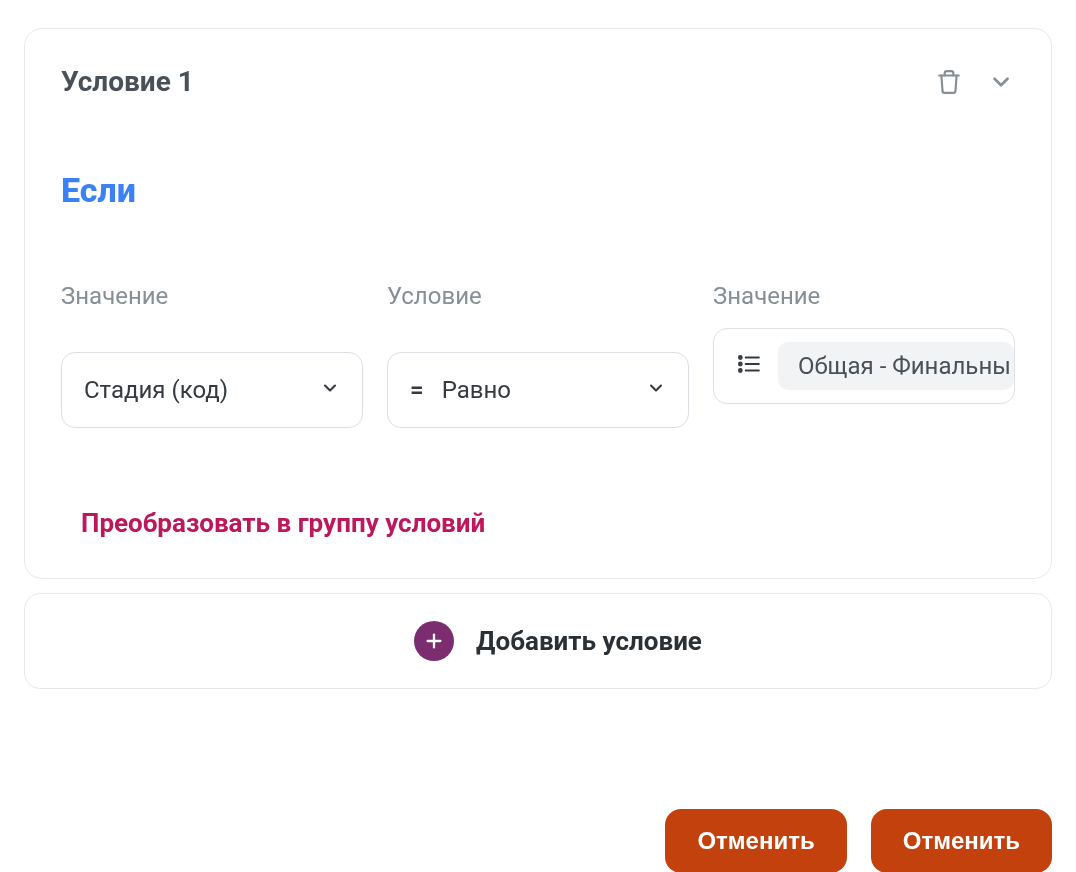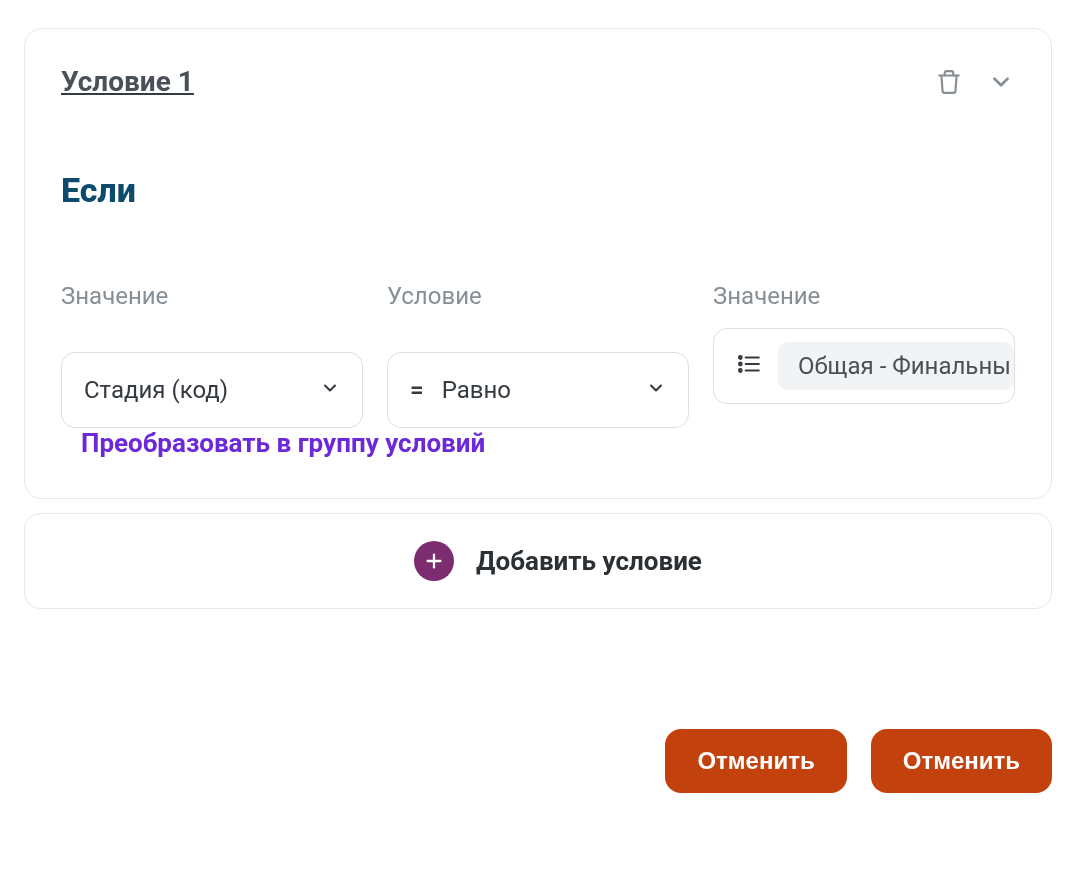--- a/index.html
+++ b/index.html
@@ -14,42 +14,41 @@
   .card {
     border: 1px solid #e6e8eb;
     border-radius: 18px;
     padding: 36px 36px 40px 36px;
     position: relative;
   }
   .card-head {
     display: flex;
     align-items: center;
     justify-content: space-between;
-    text-decoration: underline;
   }
   .card-title {
     font-size: 28px;
     font-weight: 700;
     color: #495057;
   }
   .card-actions {
     display: flex;
     gap: 24px;
     align-items: center;
   }
   .icon-btn {
     width: 28px; height: 28px;
     display: inline-flex; align-items: center; justify-content: center;
     color: #868e96;
     cursor: pointer;
   }
   .section-title {
     font-size: 34px;
     font-weight: 800;
-    color: #0c4a6e;
+    color: #3b82f6;
     margin-top: 72px;
   }
   .fields {
     display: flex;
     gap: 24px;
     margin-top: 72px;
     align-items: flex-start;
   }
   .field {
     flex: 1 1 0;
@@ -98,23 +97,24 @@
     align-items: center;
     padding: 0 20px;
     font-size: 24px;
     color: #495057;
     white-space: nowrap;
     flex: 1 1 auto;
     min-width: 0;
     overflow: hidden;
   }
   .convert {
+    margin-top: 80px;
     font-size: 26px;
     font-weight: 700;
-    color: #6d28d9;
+    color: #be185d;
     cursor: pointer;
     padding-left: 20px;
   }
   .add-card {
     margin-top: 14px;
     border: 1px solid #e6e8eb;
     border-radius: 16px;
     height: 96px;
     display: flex;
     align-items: center;

